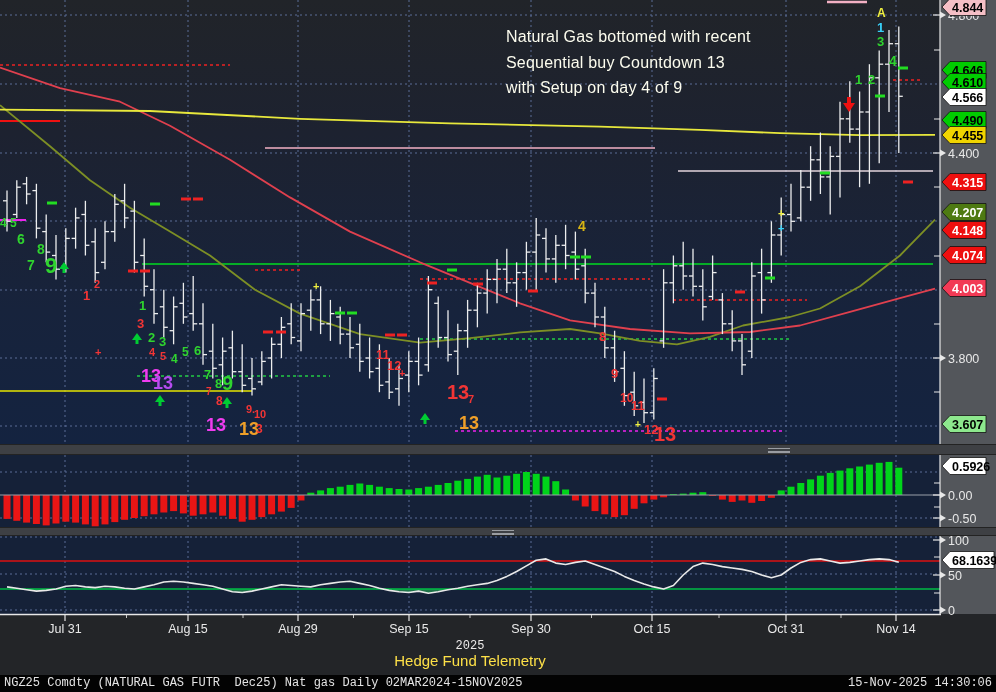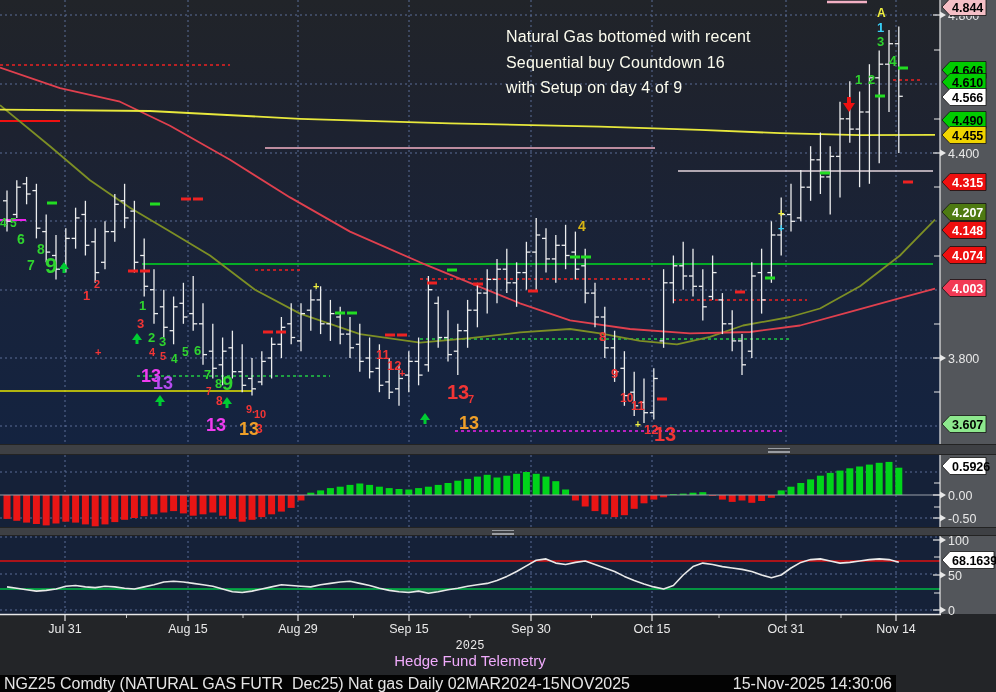--- a/index.html
+++ b/index.html
@@ -7,23 +7,23 @@
           font-family:"Liberation Sans",sans-serif;}
   #chart-svg{position:absolute;left:0;top:0;}
   .annotation{position:absolute;left:506px;top:24px;width:340px;color:#fcfcee;
               font-size:16px;line-height:25.5px;letter-spacing:0.2px;}
   .splitter{position:absolute;left:0;width:996px;background:#3e4044;
             border-top:1px solid #232323;border-bottom:1px solid #232323;box-sizing:border-box;}
   .splitter .grip{position:absolute;width:22px;height:1.5px;background:#9a9da2;}
   .year-label{position:absolute;top:639px;left:0;width:940px;text-align:center;
               color:#eceaea;font-size:12px;font-family:Liberation Mono, monospace;}
   .source-label{position:absolute;top:652px;left:0;width:940px;text-align:center;
-                color:#f0abfc;font-size:15px;}
-  .footer{position:absolute;left:0;bottom:0;width:896px;height:17px;background:#030303;
-          color:#e4e4e4;font-size:16px;line-height:17px;white-space:pre;}
+                color:#fde047;font-size:15px;}
+  .footer{position:absolute;left:0;bottom:0;width:996px;height:17px;background:#030303;
+          color:#e4e4e4;font-size:12px;line-height:17px;white-space:pre;font-family:Liberation Mono, monospace;}
   .footer span{position:absolute;top:0;}
   .footer .f-left{left:4px;}
   .footer .f-copy{left:556px;}
   .footer .f-time{right:4px;}
 </style>
 </head>
 <body>
 
 <div class="screen">
   <svg id="chart-svg" width="996" height="692">
@@ -674,21 +674,21 @@
         <line x1="786" y1="615" x2="786" y2="621" stroke="#e8e8e8" stroke-width="1.2"></line>
         <line x1="841" y1="615" x2="841" y2="618" stroke="#c8c8c8" stroke-width="1"></line>
         <text x="786" y="633" fill="#e9e9e9" font-size="12.5" text-anchor="middle" font-family="&quot;Liberation Sans&quot;,sans-serif">Oct 31</text>
         <line x1="896" y1="615" x2="896" y2="621" stroke="#e8e8e8" stroke-width="1.2"></line>
         <text x="896" y="633" fill="#e9e9e9" font-size="12.5" text-anchor="middle" font-family="&quot;Liberation Sans&quot;,sans-serif">Nov 14</text>
       </g>
     </svg>
 
   <div class="annotation">
     <div>Natural Gas bottomed with recent</div>
-    <div>Sequential buy Countdown 16</div>
+    <div>Sequential buy Countdown 13</div>
     <div>with Setup on day 4 of 9</div>
   </div>
 
   <div class="splitter" style="top:444px;height:11px;">
     <div class="grip" style="left:768px;top:2.5px;"></div>
     <div class="grip" style="left:768px;top:6px;"></div>
   </div>
   <div class="splitter" style="top:527px;height:9px;">
     <div class="grip" style="left:492px;top:1.8px;"></div>
     <div class="grip" style="left:492px;top:5px;"></div>

